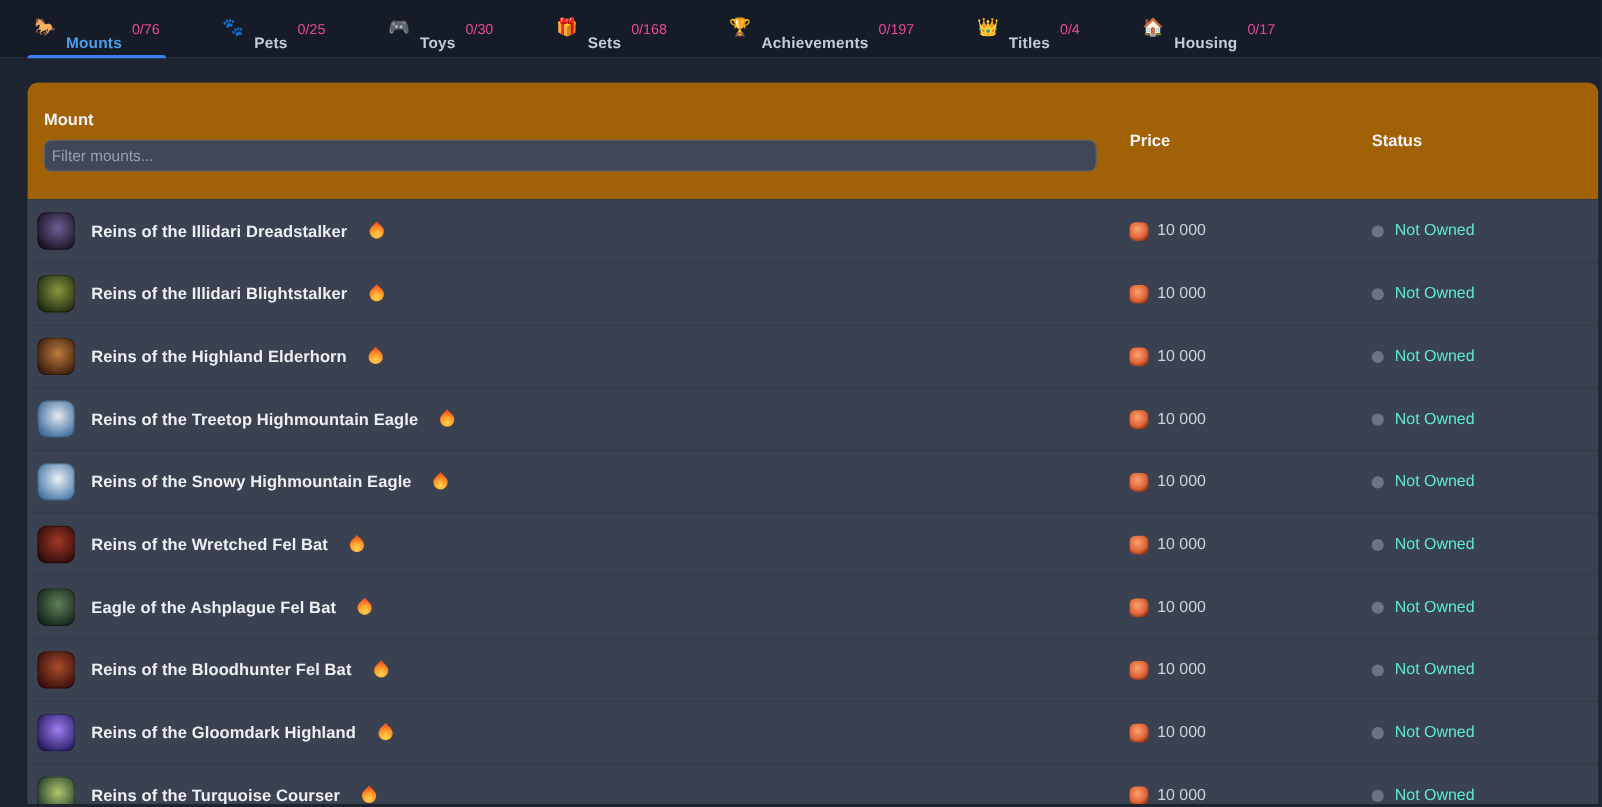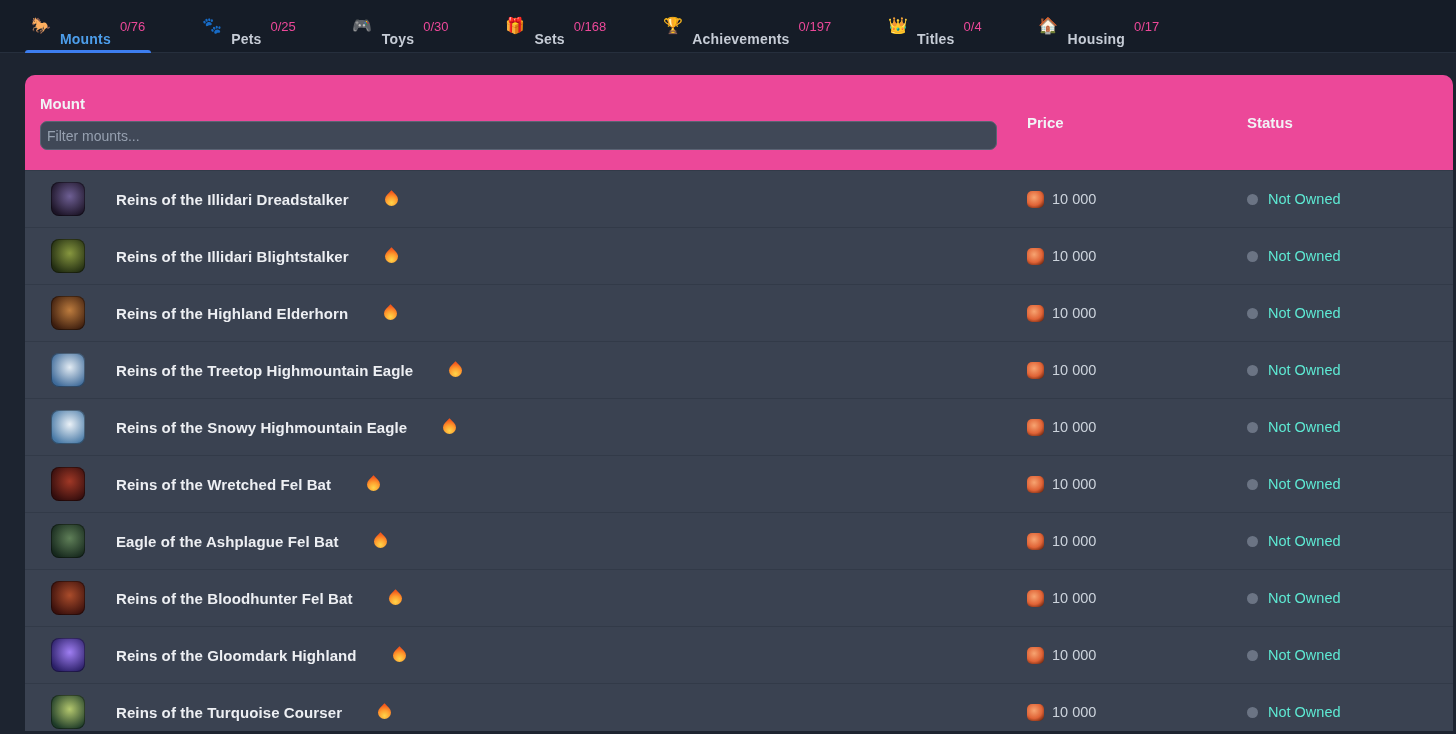--- a/index.html
+++ b/index.html
@@ -39,22 +39,22 @@
   
   .card {
     position: absolute;
     left: 25px; top: 75px;
     width: 1428px; height: 656px;
     background: #3a4251;
     border-radius: 10px 10px 0 0;
     overflow: hidden;
   }
   .thead {
-    height: 95px;
-    background: #ec4899;
+    height: 106px;
+    background: #a16207;
     display: grid;
     grid-template-columns: 1002px 220px 1fr;
     align-items: center;
   }
   .mount-head { display: flex; flex-direction: column; gap: 9px; padding-left: 15px; }
   .col-title { font-size: 15px; font-weight: 700; color: #f1f3f6; }
   .filter {
     width: 957px; height: 29px;
     background: #404857;
     border: 1px solid #5a6373;
@@ -68,21 +68,21 @@
   .filter::placeholder { color: #96a0b0; }
   .rows {}
   .row {
     height: 57px;
     display: grid;
     grid-template-columns: 1002px 220px 1fr;
     align-items: center;
     border-top: 1px solid #323a48;
     cursor: pointer;
   }
-  .cell-mount { display: flex; align-items: center; gap: 31px; padding-left: 26px; }
+  .cell-mount { display: flex; align-items: center; gap: 15px; padding-left: 9px; }
   .mount-icon {
     width: 34px; height: 34px; flex: none;
     border-radius: 8px;
     box-shadow: inset 0 0 0 1px rgba(0,0,0,.35);
   }
   .mount-name { font-size: 15px; font-weight: 700; color: #edeff3; letter-spacing: .1px; }
   .flame {
     width: 13px; height: 13px; margin-left: 5px; flex: none;
     border-radius: 0 50% 50% 50%;
     transform: rotate(45deg);

